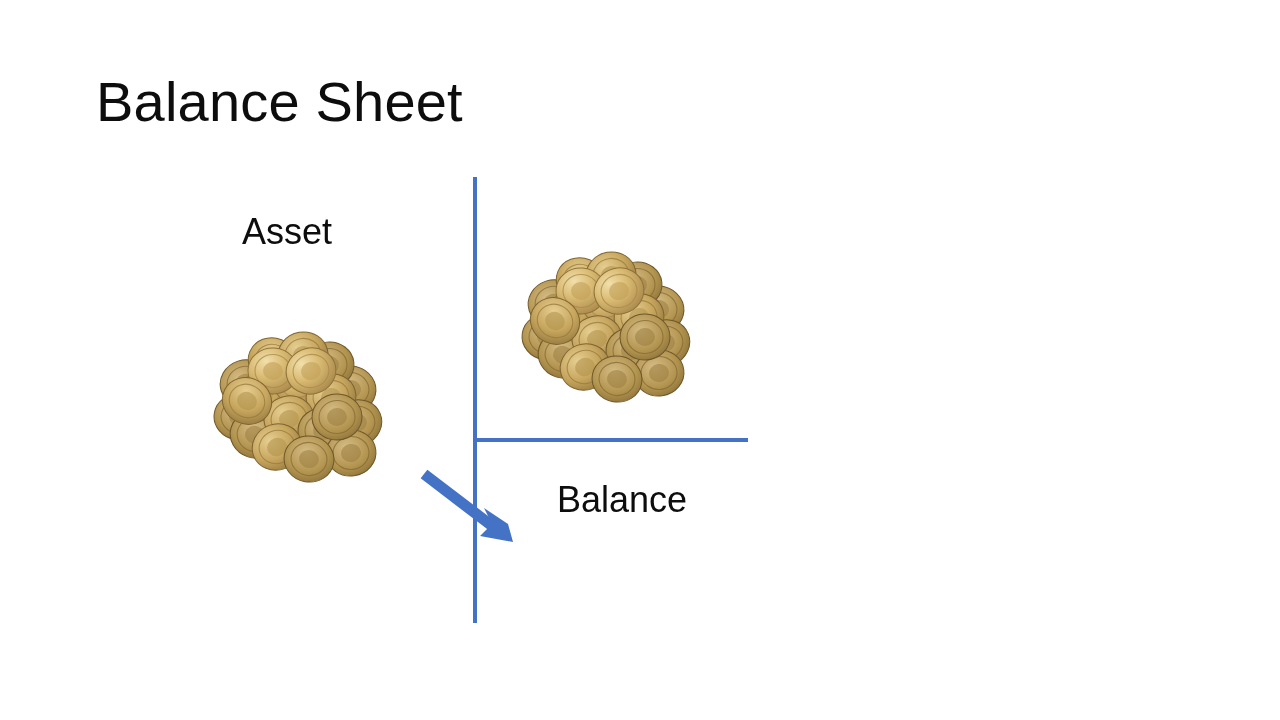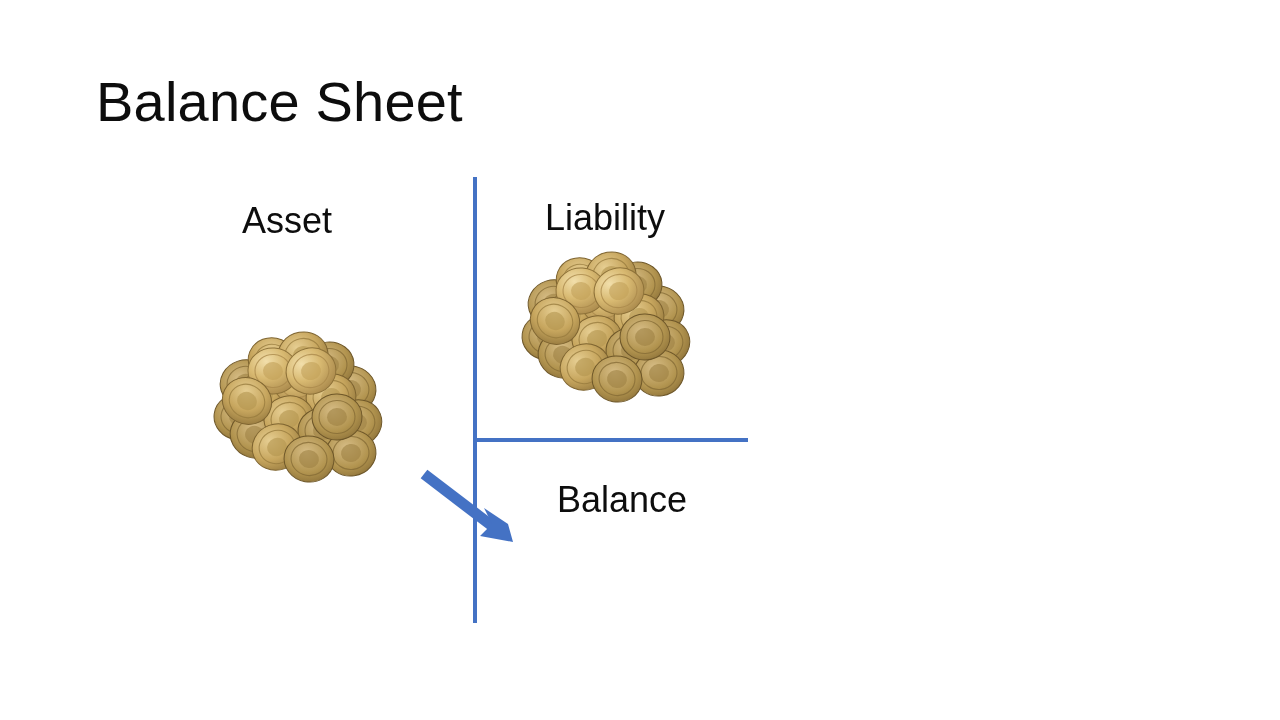--- a/index.html
+++ b/index.html
@@ -36,21 +36,21 @@
 
   
   .section-label {
     position: absolute;
     font-size: 36px;
     line-height: 1.0;
     font-weight: 400;
     color: #0d0d0d;
     white-space: nowrap;
   }
-  #label-asset      { left: 242px; top: 203px; }
+  #label-asset      { left: 242px; top: 214px; }
   #label-liability  { left: 545px; top: 200px; }
   #label-equity     { left: 557px; top: 482px; }
 
   
   #divider-vertical {
     position: absolute;
     left: 473px;
     top: 177px;
     width: 4px;
     height: 446px;
@@ -98,21 +98,20 @@
 <div id="slide">
 
   <div id="page-title">Balance Sheet</div>
 
   <div id="divider-vertical"></div>
 
   <div id="divider-horizontal"></div>
 
   <div id="label-asset" class="section-label">Asset</div>
 
-  <div id="label-liability" class="section-label">Liability</div>
 
   <div id="label-equity" class="section-label">Balance</div>
 
   <div id="coin-pile-asset" class="coin-pile">
     <svg viewBox="0 0 172 158" xmlns="http://www.w3.org/2000/svg">
       <defs>
         <radialGradient id="cgA" cx="35%" cy="30%" r="78%">
           <stop offset="0%" stop-color="#F2DFAB"></stop>
           <stop offset="48%" stop-color="#D8B971"></stop>
           <stop offset="100%" stop-color="#A8874A"></stop>

